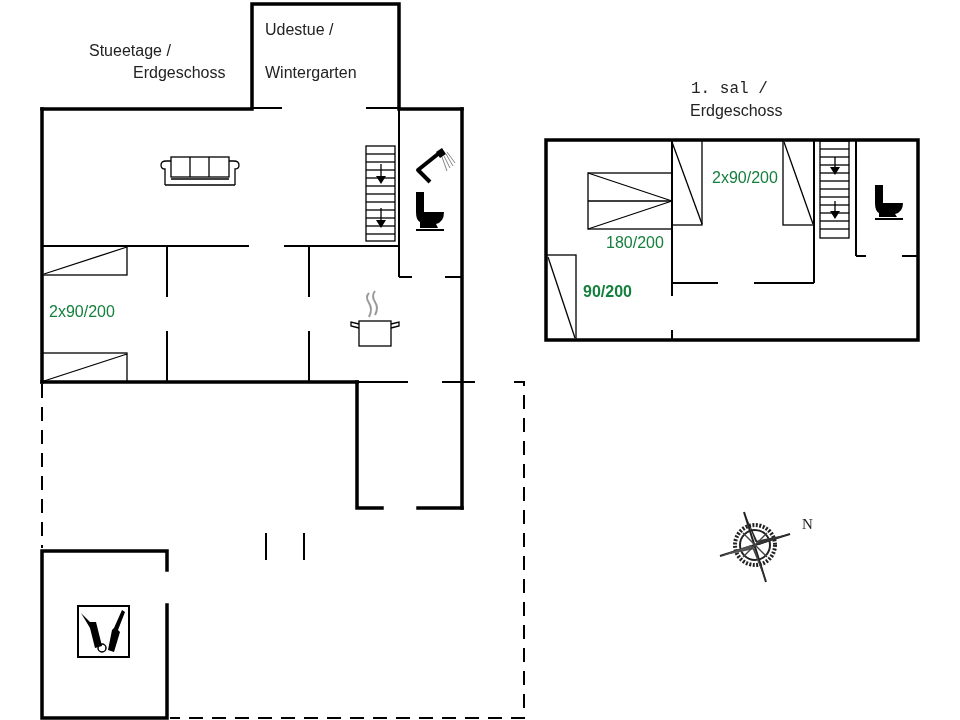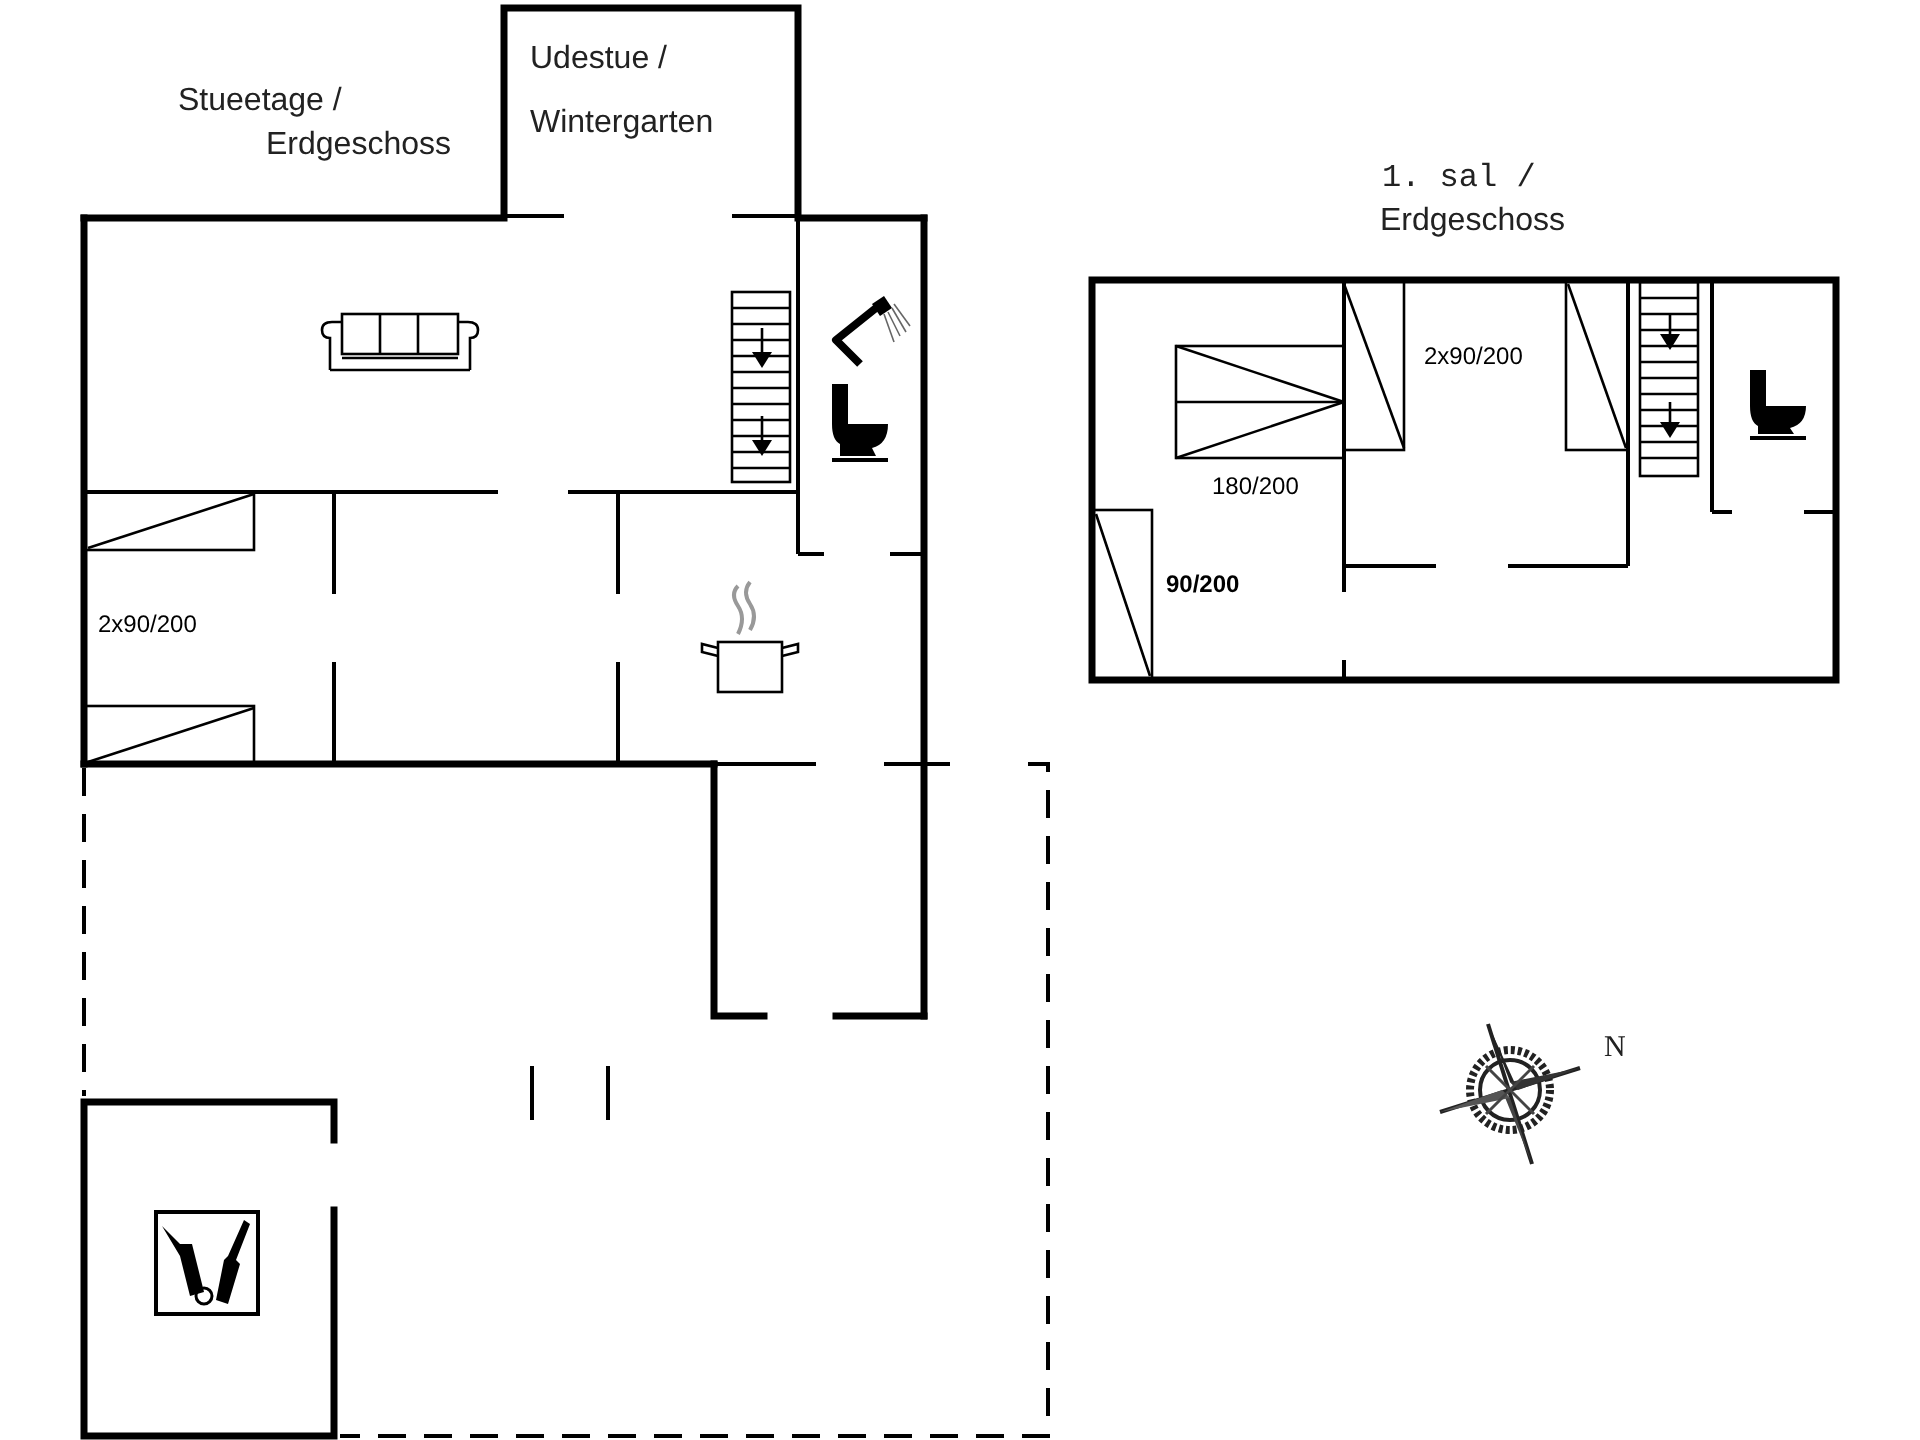--- a/index.html
+++ b/index.html
@@ -1,20 +1,20 @@
 <!DOCTYPE html>
 <html><head>
 <meta charset="utf-8">
 <style>
   html, body { margin: 0; padding: 0; background: #ffffff; }
   body { width: 960px; height: 720px; position: relative; overflow: hidden;
          font-family: "Liberation Sans", sans-serif; }
   svg { position: absolute; left: 0; top: 0; }
   .lbl { position: absolute; color: #222; font-size: 16px; line-height: 22px; white-space: nowrap; }
-  .sm { position: absolute; color: #000000; font-size: 12px; line-height: 14px; white-space: nowrap; }
+  .sm { position: absolute; color: #15803d; font-size: 16px; line-height: 14px; white-space: nowrap; }
   .compass-n { position: absolute; font-family: "Liberation Serif", serif; font-size: 15px; color: #222; }
   .w { stroke: #000; stroke-width: 3.5; fill: none; stroke-linecap: square; }
   .t { stroke: #000; stroke-width: 2; fill: none; }
   .f { stroke: #000; stroke-width: 1.3; fill: none; }
   .d { stroke: #000; stroke-width: 2; fill: none; stroke-dasharray: 14 9; }
 </style>
 </head>
 <body>
 
 <svg width="960" height="720" viewBox="0 0 960 720">
@@ -192,21 +192,21 @@
     <polygon points="-4,0 -35,11 0,4" fill="#555"></polygon>
     <line x1="-12" y1="-12" x2="12" y2="12" stroke="#444" stroke-width="1.5"></line>
     <line x1="-12" y1="12" x2="12" y2="-12" stroke="#444" stroke-width="1.5"></line>
   </g>
 </svg>
 
 <div class="lbl" style="left:89px;top:40px;">Stueetage /</div>
 <div class="lbl" style="left:89px;top:62px;margin-left:44px;">Erdgeschoss</div>
 
 <div class="lbl" style="left:265px;top:19px;">Udestue /</div>
-<div class="lbl" style="left:265px;top:51px;text-align:right;">Wintergarten</div>
+<div class="lbl" style="left:265px;top:62px;text-align:right;">Wintergarten</div>
 
 <div class="lbl" style="left:691px;top:78px;font-family:Liberation Mono, monospace;">1. sal /</div>
 <div class="lbl" style="left:690px;top:100px;">Erdgeschoss</div>
 
 <div class="sm" style="left:49px;top:305px;">2x90/200</div>
 <div class="sm" style="left:606px;top:236px;">180/200</div>
 <div class="sm" style="left:583px;top:285px;font-weight:bold;">90/200</div>
 <div class="sm" style="left:712px;top:171px;">2x90/200</div>
 
 <div class="compass-n" style="left:802px;top:516px;">N</div>

